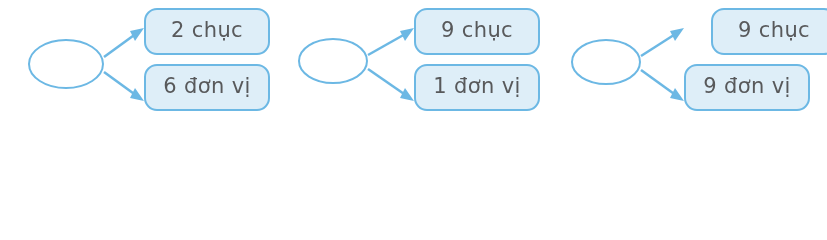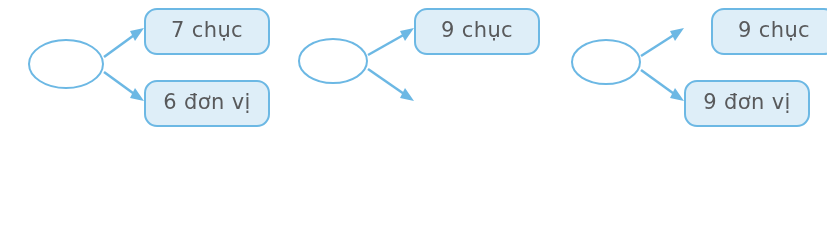--- a/index.html
+++ b/index.html
@@ -44,21 +44,21 @@
     height: 47px;
     box-sizing: border-box;
     background: #deeef8;
     border: 2px solid #6cb8e4;
     border-radius: 13px;
     display: flex;
     align-items: center;
     justify-content: center;
   }
   .answer-box.tens { top: 8px; }
-  .answer-box.ones { top: 80px; }
+  .answer-box.ones { top: 64px; }
 
   .box-label {
     font-size: 21px;
     color: #58595b;
     letter-spacing: 0.4px;
     line-height: 1;
     white-space: nowrap;
     padding-bottom: 2px;
   }
 </style>
@@ -69,37 +69,40 @@
 
   <div class="group" id="group-0">
     <svg class="group-svg" viewBox="0 0 276 134">
       <ellipse cx="66" cy="64" rx="37" ry="24" fill="none" stroke="#6cb8e4" stroke-width="2"></ellipse>
       <line x1="104" y1="57" x2="137" y2="33" stroke="#6cb8e4" stroke-width="2.5"></line>
       <polygon points="144,28 130,31 135,41" fill="#6cb8e4"></polygon>
       <line x1="104" y1="72" x2="137" y2="96" stroke="#6cb8e4" stroke-width="2.5"></line>
       <polygon points="144,101 130,98 135,88" fill="#6cb8e4"></polygon>
     </svg>
     <div class="answer-box tens">
-      <span class="box-label">7 chục</span>
+      <span class="box-label">2 chục</span>
     </div>
     <div class="answer-box ones">
       <span class="box-label">6 đơn vị</span>
     </div>
   </div>
 
   <div class="group" id="group-1">
     <svg class="group-svg" viewBox="0 0 276 134">
       <ellipse cx="63" cy="61" rx="34" ry="22" fill="none" stroke="#6cb8e4" stroke-width="2"></ellipse>
       <line x1="98" y1="55" x2="137" y2="33" stroke="#6cb8e4" stroke-width="2.5"></line>
       <polygon points="144,28 130,31 135,41" fill="#6cb8e4"></polygon>
       <line x1="98" y1="69" x2="137" y2="96" stroke="#6cb8e4" stroke-width="2.5"></line>
       <polygon points="144,101 130,98 135,88" fill="#6cb8e4"></polygon>
     </svg>
     <div class="answer-box tens">
       <span class="box-label">9 chục</span>
+    </div>
+    <div class="answer-box ones">
+      <span class="box-label">1 đơn vị</span>
     </div>
   </div>
 
   <div class="group" id="group-2">
     <svg class="group-svg" viewBox="0 0 276 134">
       <ellipse cx="55" cy="62" rx="34" ry="22" fill="none" stroke="#6cb8e4" stroke-width="2"></ellipse>
       <line x1="90" y1="56" x2="126" y2="33" stroke="#6cb8e4" stroke-width="2.5"></line>
       <polygon points="133,28 119,31 124,41" fill="#6cb8e4"></polygon>
       <line x1="90" y1="70" x2="126" y2="96" stroke="#6cb8e4" stroke-width="2.5"></line>
       <polygon points="133,101 119,98 124,88" fill="#6cb8e4"></polygon>

